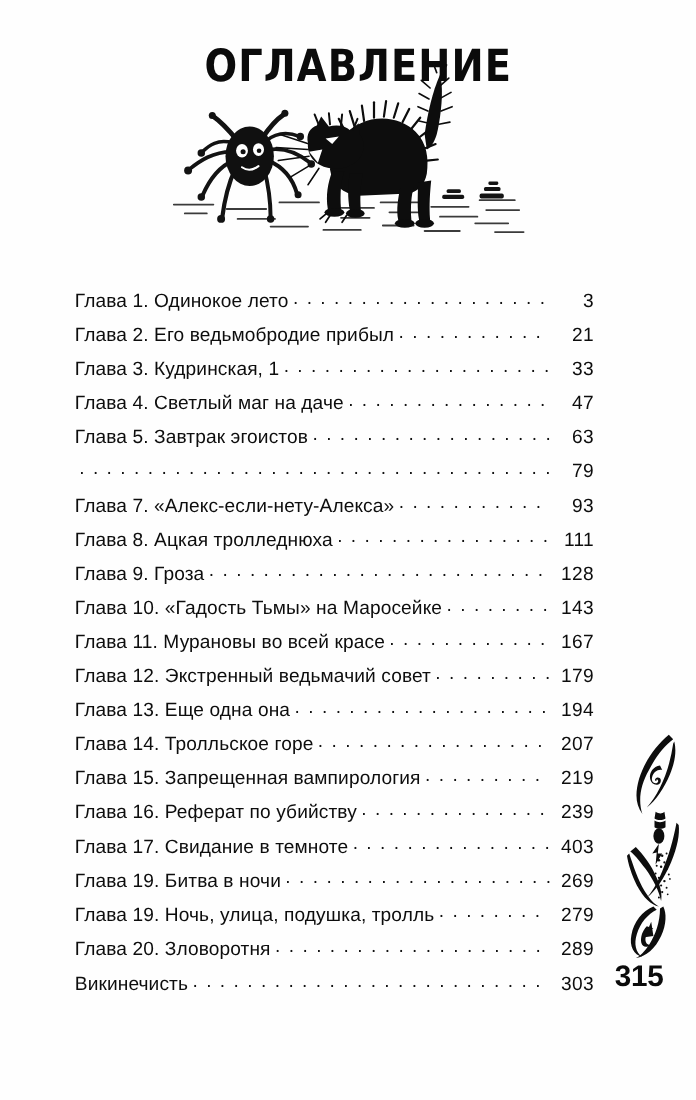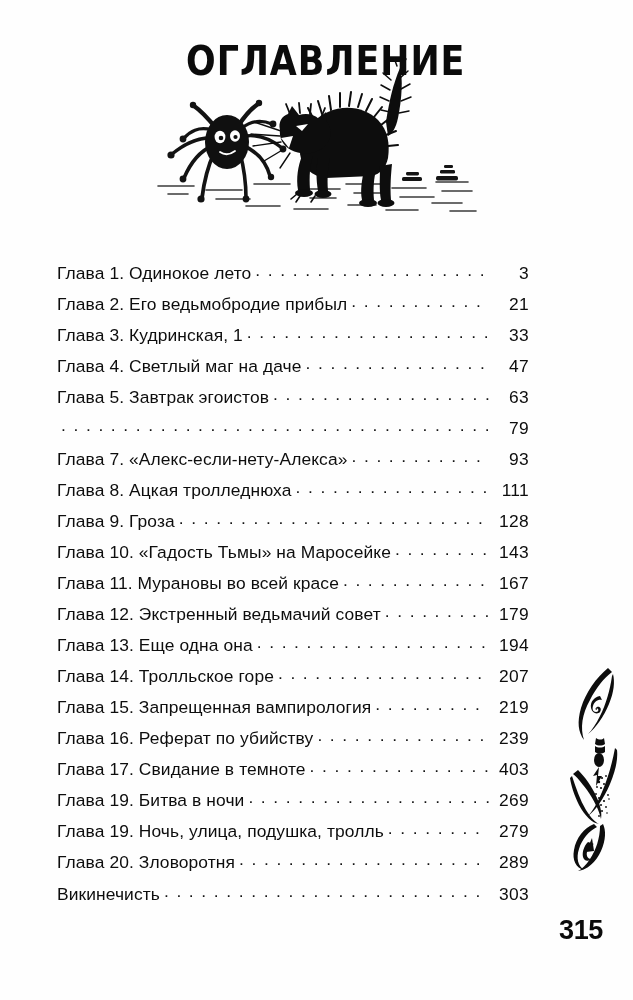--- a/index.html
+++ b/index.html
@@ -51,21 +51,21 @@
     position: absolute;
     left: 150px;
     top: 58px;
     width: 330px;
     height: 165px;
   }
 
   
   .toc-list {
     position: absolute;
-    left: 57px;
+    left: 68px;
     top: 258px;
     width: 472px;
   }
   .toc-row {
     display: flex;
     align-items: baseline;
     height: 31px;
     font-size: 17.4px;
     line-height: 31px;
     white-space: nowrap;
@@ -98,21 +98,21 @@
     flex: 0 0 auto;
     width: 38px;
     text-align: right;
     letter-spacing: 0.3px;
   }
 
   
   .folio {
     position: absolute;
     left: 546px;
-    top: 915px;
+    top: 872px;
     width: 70px;
     text-align: center;
     font-size: 27px;
     font-weight: bold;
     letter-spacing: -0.3px;
     color: #0b0b0b;
   }
 
   
   .ornament {

